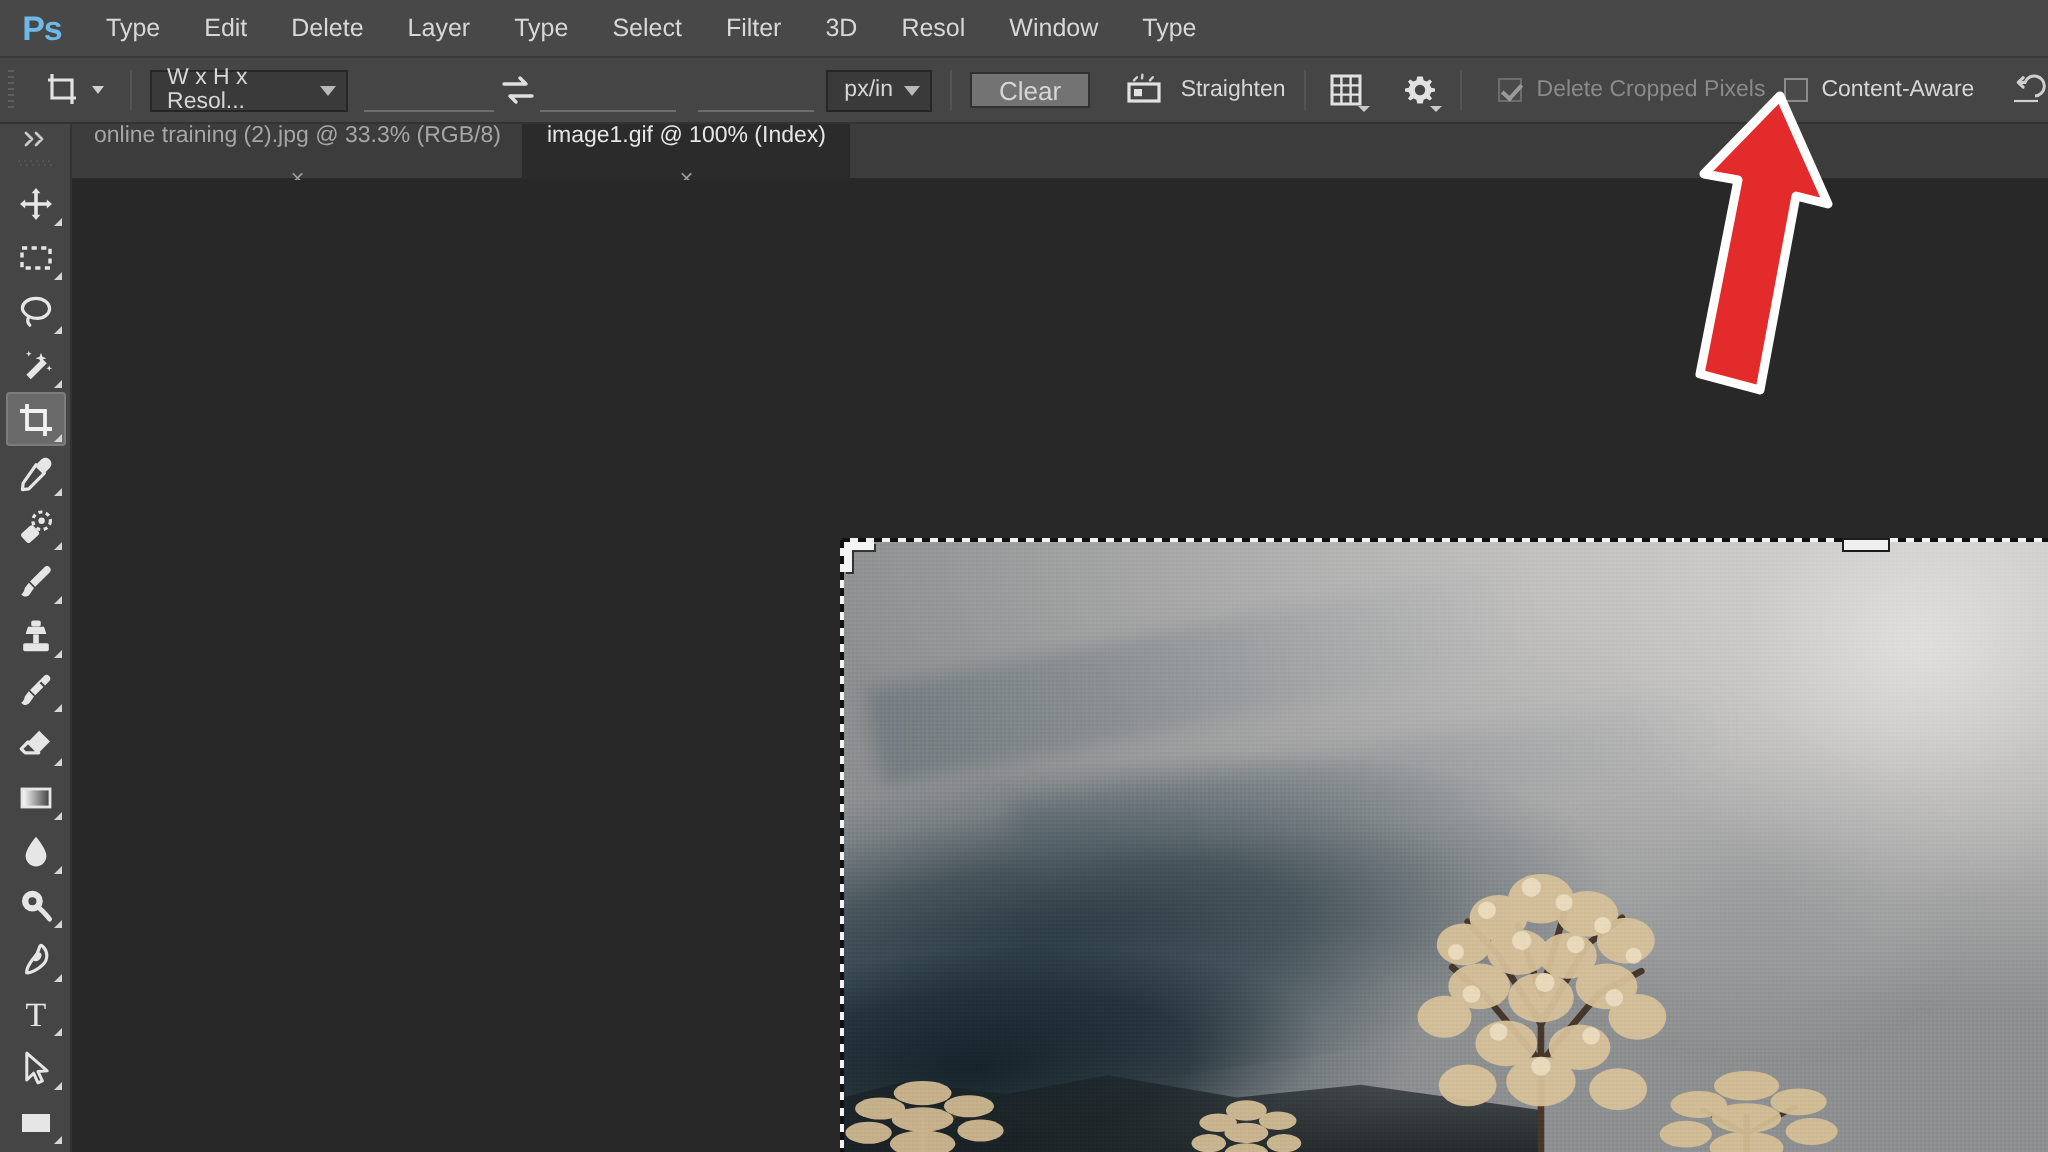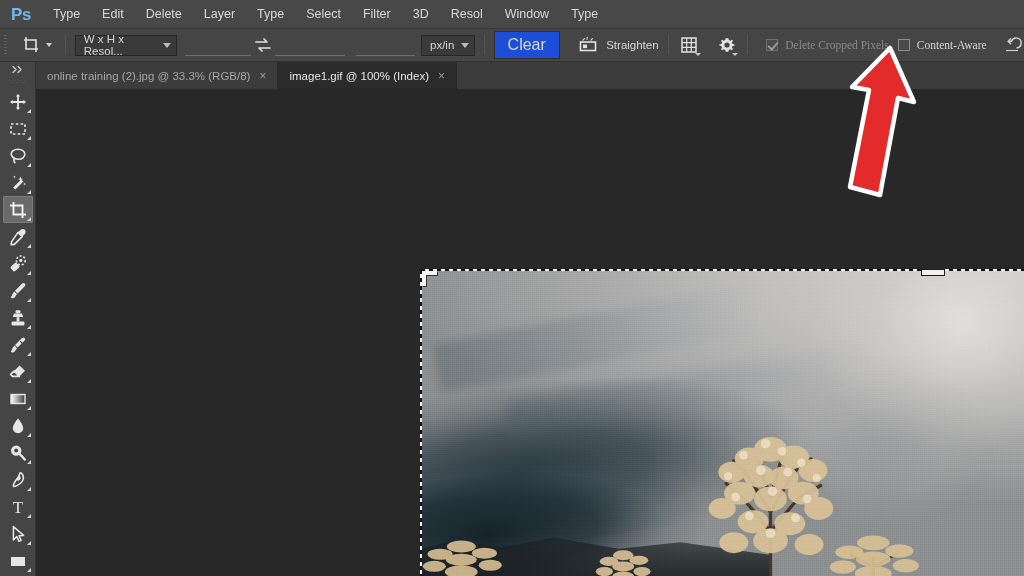--- a/index.html
+++ b/index.html
@@ -68,22 +68,22 @@
   }
   .num-input {
     height: 21px; border-bottom: 1px solid #6e6e6e;
     color: #d6d6d6; font-size: 11.5px; background: transparent;
     display: flex; align-items: flex-end; padding-bottom: 1px;
   }
   .swap-btn {
     width: 26px; height: 22px; display: flex; align-items: center; justify-content: center;
   }
   .btn-flat {
-    height: 28px; padding: 0 13px; background: #1d4ed8;
-    border: 1px solid #303030; color: #d6d6d6; font-size: 16px;
+    height: 18px; padding: 0 13px; background: #737373;
+    border: 1px solid #303030; color: #d6d6d6; font-size: 13px;
     display: flex; align-items: center; justify-content: center;
   }
   .icon-btn {
     display: flex; align-items: center; justify-content: center;
     height: 26px; position: relative;
   }
   .icon-btn .mini-caret {
     position: absolute; right: 0px; bottom: 2px;
     width: 0; height: 0;
     border-left: 3px solid transparent; border-right: 3px solid transparent;
@@ -94,21 +94,21 @@
   .checkbox {
     width: 12px; height: 12px; border: 1px solid #8b8b8b;
     background: #4a4a4a; position: relative; flex: none;
   }
   .checkbox.dim { border-color: #6d6d6d; background: #4a4a4a; }
   .checkbox.checked::after {
     content: ""; position: absolute; left: 3px; top: 0px;
     width: 4px; height: 8px; border: solid #9a9a9a;
     border-width: 0 2px 2px 0; transform: rotate(42deg);
   }
-  .cb-group { display: flex; align-items: flex-end; margin-left: 9px; font-family: Liberation Serif, serif; }
+  .cb-group { display: flex; align-items: flex-end; margin-left: 9px; }
 
   
   .toolbar {
     position: absolute; left: 0; top: 62px; width: 36px; height: 514px;
     background: #454545; border-right: 1px solid #333;
     display: flex; flex-direction: column; align-items: center;
   }
   .tb-collapse {
     width: 36px; height: 14px; display: flex; align-items: center; justify-content: center;
     color: #c7c7c7; font-size: 9px; letter-spacing: -1px;
@@ -139,20 +139,21 @@
   .tabbar {
     position: absolute; left: 36px; top: 62px; width: 988px; height: 28px;
     background: #3c3c3c; display: flex; align-items: stretch;
     border-bottom: 1px solid #2a2a2a;
   }
   .doc-tab {
     display: flex; align-items: center; gap: 9px;
     padding: 0 11px; font-size: 11.5px; color: #a6a6a6;
     background: #3c3c3c; border-right: 1px solid #2a2a2a;
     white-space: nowrap;
+    flex-direction: column;
   }
   .doc-tab.active { background: #2b2b2b; color: #e6e6e6; font-weight: normal; }
   .tab-close { font-size: 12px; color: #9a9a9a; line-height: 1; }
 
   
   .workspace {
     position: absolute; left: 36px; top: 90px; width: 988px; height: 486px;
     background: #282828; overflow: hidden;
   }
   .photo-wrap {

